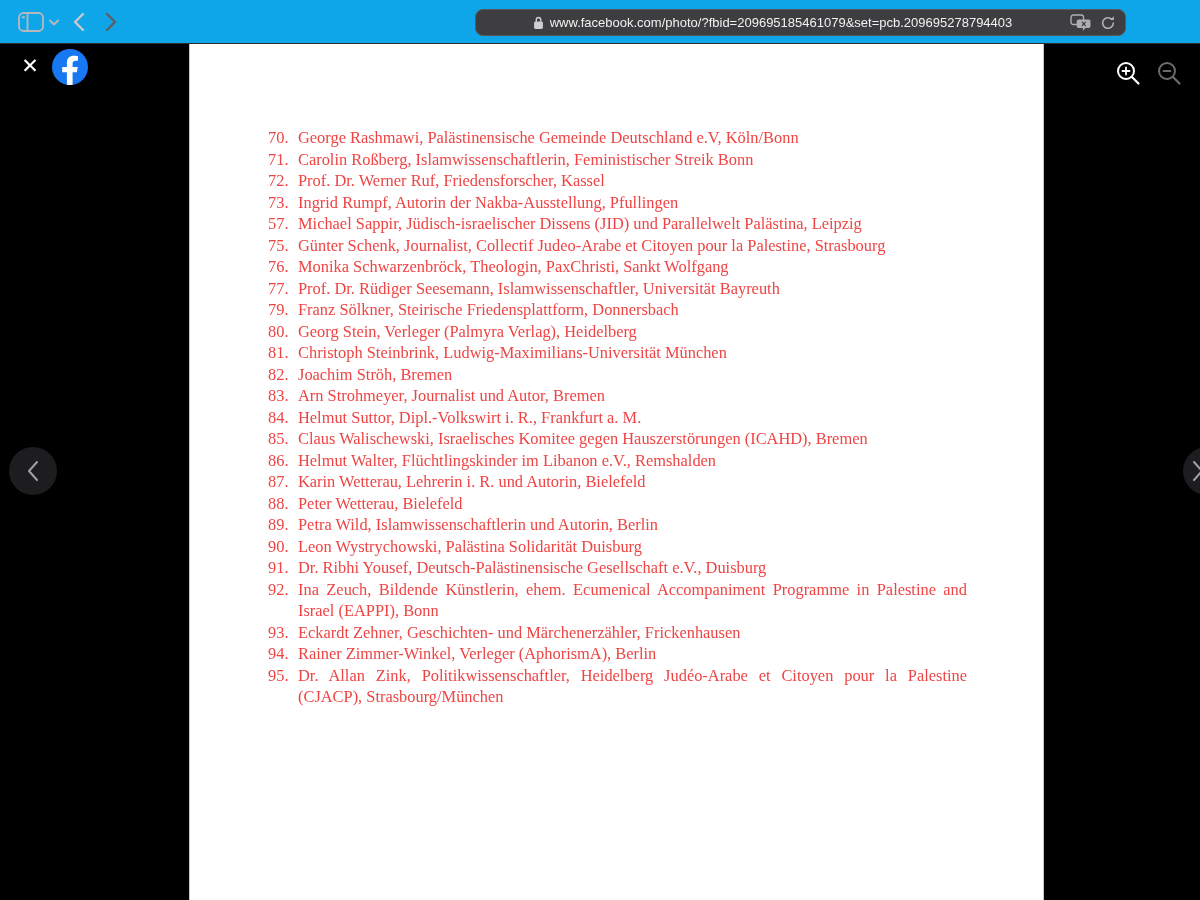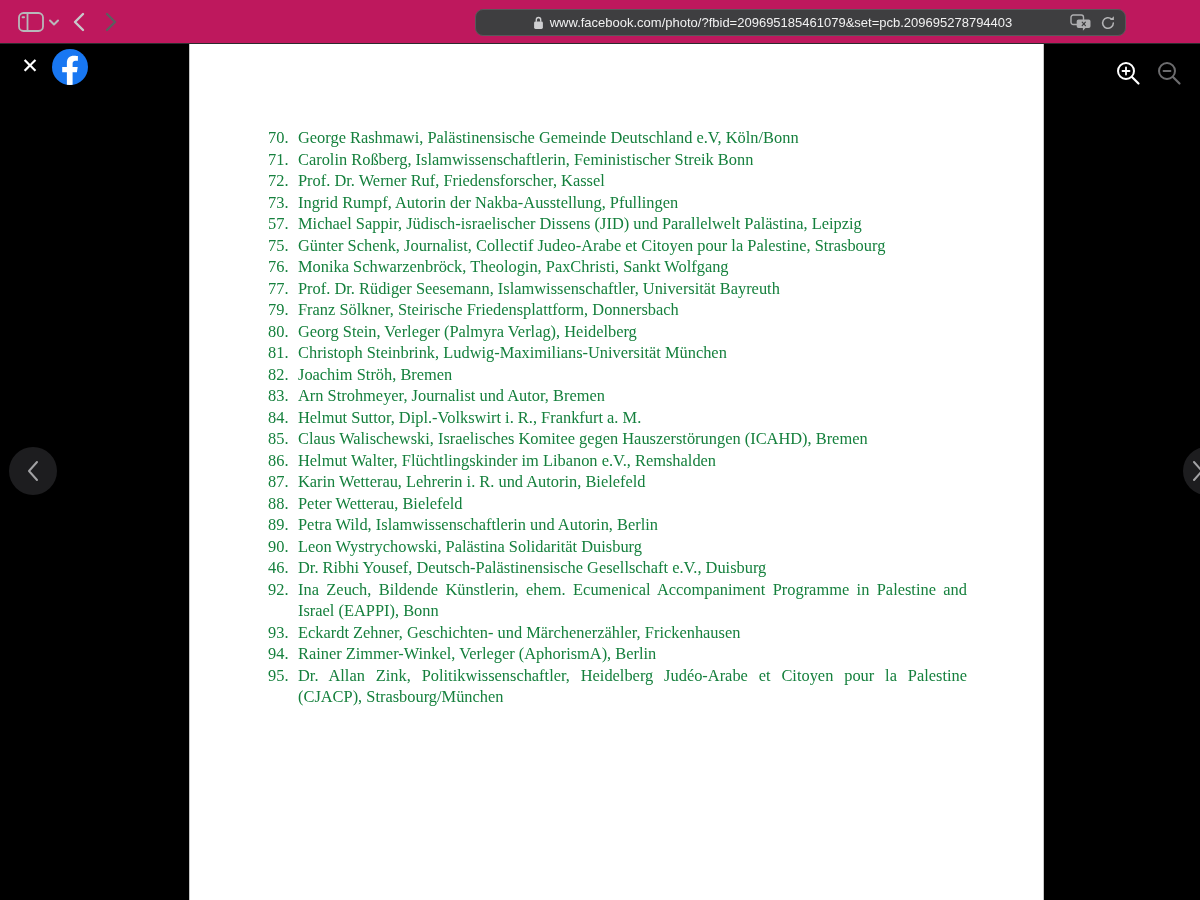--- a/index.html
+++ b/index.html
@@ -5,21 +5,21 @@
   html,body { margin:0; padding:0; }
   body {
     width:1200px; height:900px; position:relative; overflow:hidden;
     background:#000; font-family:"Liberation Sans", sans-serif;
     -webkit-font-smoothing:antialiased;
   }
 
   
   .toolbar {
     position:absolute; left:0; top:0; width:1200px; height:44px;
-    background:#be185d; border-bottom:1px solid #2c2c2e; box-sizing:border-box;
+    background:#0ea5e9; border-bottom:1px solid #2c2c2e; box-sizing:border-box;
   }
   .tb-btn { position:absolute; display:flex; align-items:center; justify-content:center; cursor:default; }
   .sidebar-btn   { left:17px;  top:11px; width:28px; height:22px; }
   .tabchev-btn   { left:48px;  top:17px; width:12px; height:10px; }
   .back-btn      { left:68px;  top:10px; width:22px; height:24px; }
   .forward-btn   { left:100px; top:10px; width:22px; height:24px; }
 
   .url-capsule {
     position:absolute; left:475px; top:9px; width:651px; height:27px;
     box-sizing:border-box; border:1px solid #58585a; border-radius:8px;
@@ -57,21 +57,21 @@
 
   
   .document {
     position:absolute; left:189px; top:0; width:855px; height:856px;
     background:#fff; box-sizing:border-box;
     border-left:1px solid #c6c6c6; border-right:1px solid #c6c6c6;
   }
   .doc-content {
     position:absolute; left:78px; top:83px; width:699px;
     font-family:"Liberation Serif", serif; font-size:16.4px; line-height:21.5px;
-    color:#15803d;
+    color:#ef4444;
   }
   .item { position:relative; padding-left:30px; text-align:justify; }
   .item .num { position:absolute; left:0; top:0; }
 </style>
 </head>
 <body>
 
 <div class="toolbar">
 
   <div class="tb-btn sidebar-btn">
@@ -184,21 +184,21 @@
         <div class="item">
     <span class="num">88.</span><span class="txt">Peter Wetterau, Bielefeld</span>
   </div>
         <div class="item">
     <span class="num">89.</span><span class="txt">Petra Wild, Islamwissenschaftlerin und Autorin, Berlin</span>
   </div>
         <div class="item">
     <span class="num">90.</span><span class="txt">Leon Wystrychowski, Palästina Solidarität Duisburg</span>
   </div>
         <div class="item">
-    <span class="num">46.</span><span class="txt">Dr. Ribhi Yousef, Deutsch-Palästinensische Gesellschaft e.V., Duisburg</span>
+    <span class="num">91.</span><span class="txt">Dr. Ribhi Yousef, Deutsch-Palästinensische Gesellschaft e.V., Duisburg</span>
   </div>
         <div class="item">
     <span class="num">92.</span><span class="txt">Ina Zeuch, Bildende Künstlerin, ehem. Ecumenical Accompaniment Programme in Palestine and Israel (EAPPI), Bonn</span>
   </div>
         <div class="item">
     <span class="num">93.</span><span class="txt">Eckardt Zehner, Geschichten- und Märchenerzähler, Frickenhausen</span>
   </div>
         <div class="item">
     <span class="num">94.</span><span class="txt">Rainer Zimmer-Winkel, Verleger (AphorismA), Berlin</span>
   </div>

